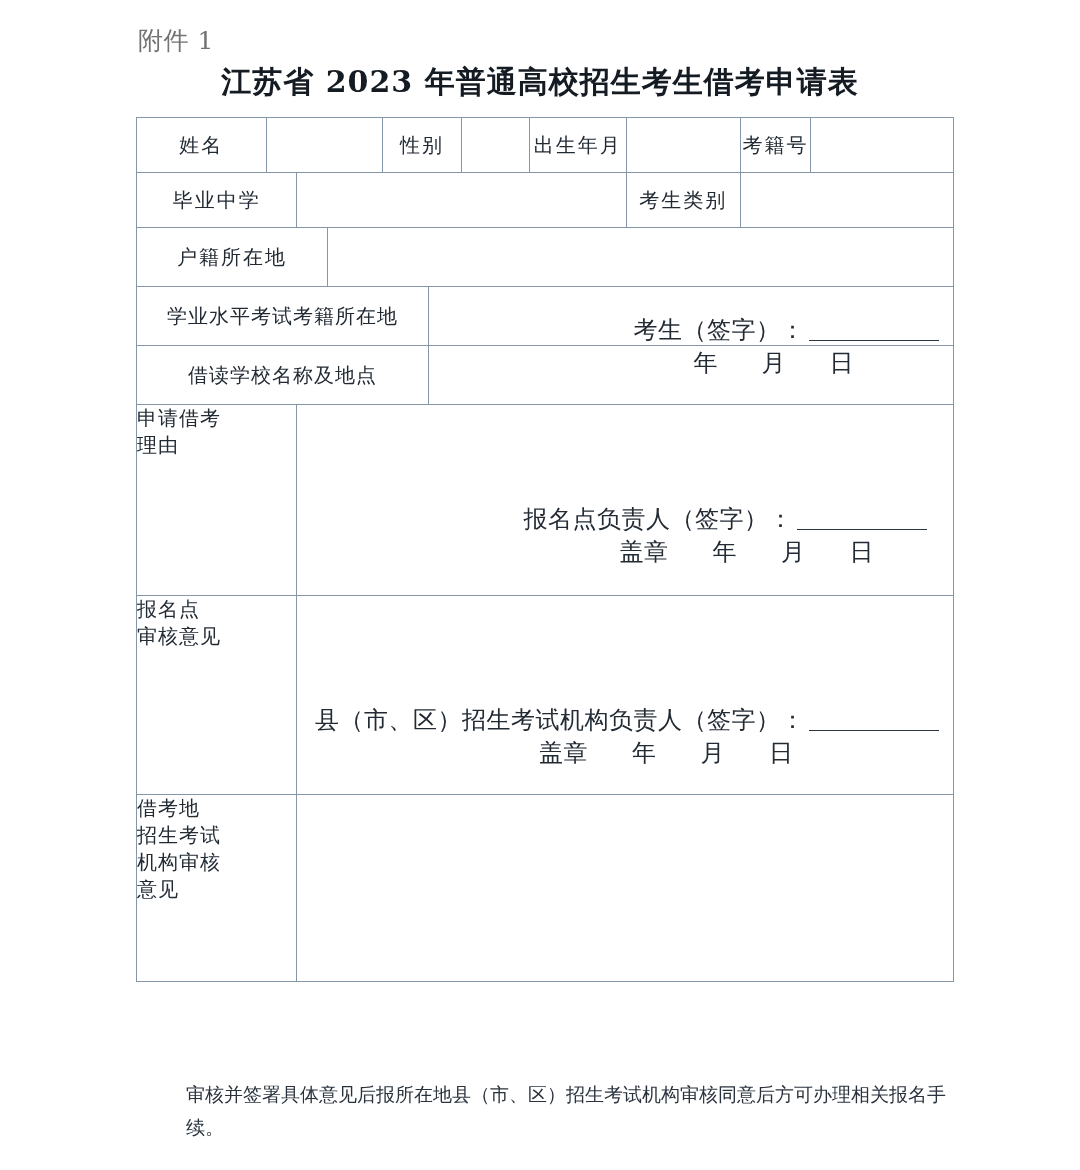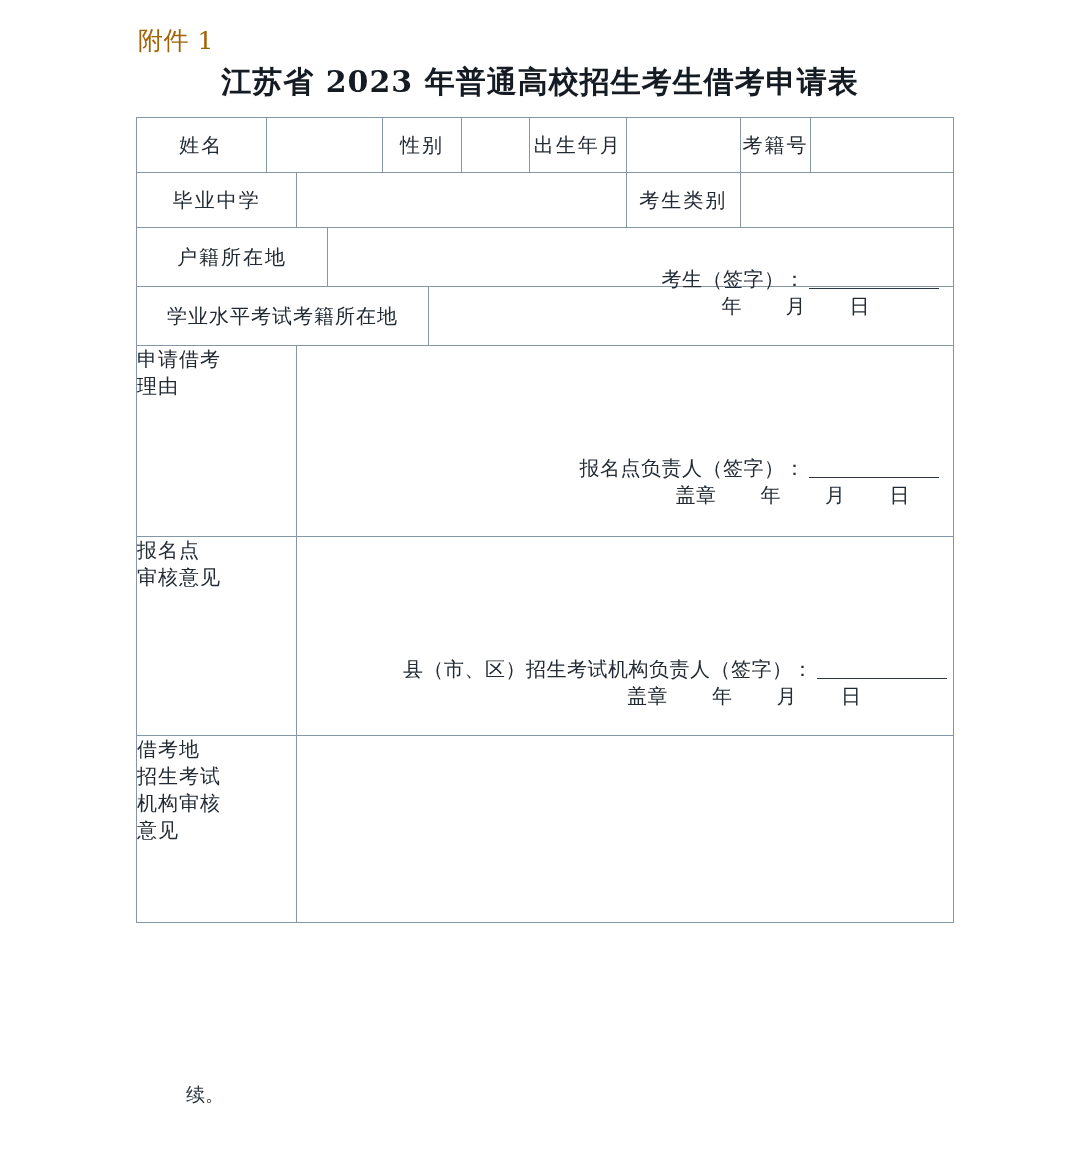--- a/index.html
+++ b/index.html
@@ -23,21 +23,21 @@
     height: 1170px;
   }
 
   
   .attach-label {
     position: absolute;
     left: 138px;
     top: 24px;
     font-size: 25px;
     letter-spacing: 0.5px;
-    color: #a16207;
+    color: #737373;
     white-space: nowrap;
   }
   .doc-title {
     position: absolute;
     left: 0; top: 62px;
     width: 1080px;
     text-align: center;
     box-sizing: border-box;
     font-size: 30px;
     font-weight: 700;
@@ -94,21 +94,21 @@
     white-space: nowrap;
   }
 
   .sig-wrap {
     position: relative;
     height: 100%;
     width: 100%;
   }
   .sig-line-1, .sig-line-2 {
     white-space: nowrap;
-    font-size: 20px;
+    font-size: 24px;
     letter-spacing: 0.5px;
   }
   .ul {
     display: inline-block;
     border-bottom: 1.5px solid #2b3742;
     width: 130px;
     vertical-align: -3px;
     margin-left: 4px;
   }
 
@@ -121,29 +121,29 @@
   }
   .reason-sig .date-line {
     text-align: left;
     padding-left: 60px;
     letter-spacing: 0px;
   }
   .date-line .sp { display: inline-block; width: 44px; }
 
   .bmd-sig {
     position: absolute;
+    right: 26px;
+    bottom: 28px;
+    text-align: left;
+  }
+  .bmd-sig .date-line { text-align: left; padding-left: 96px; }
+
+  .agency-sig {
+    position: absolute;
     right: 14px;
-    bottom: 28px;
-    text-align: left;
-  }
-  .bmd-sig .date-line { text-align: left; padding-left: 96px; }
-
-  .agency-sig {
-    position: absolute;
-    right: 6px;
     bottom: 26px;
     text-align: left;
     margin-left: 13px;
   }
   .agency-sig .date-line { text-align: left; padding-left: 224px; }
 
   
   .footnote {
     position: absolute;
     left: 138px;
@@ -219,20 +219,24 @@
     <tr class="r4">
       <td class="lbl" colspan="4">户籍所在地</td>
       <td colspan="18"></td>
     </tr>
 
     <tr class="r5">
       <td class="lbl-wide" colspan="7">学业水平考试考籍所在地</td>
       <td colspan="15"></td>
     </tr>
 
+    <tr class="r6">
+      <td class="lbl-wide" colspan="7">借读学校名称及地点</td>
+      <td colspan="15"></td>
+    </tr>
 
     <tr class="blockrow">
       <td class="side-label" colspan="3" style="height:190px">
         <div>申请借考</div>
         <div>理由</div>
       </td>
       <td colspan="19">
         <div class="sig-wrap">
           <div class="reason-sig">
             <div class="sig-line-1">
@@ -283,16 +287,17 @@
             </div>
           </div>
         </div>
       </td>
     </tr>
 
   </tbody>
     </table>
 
   <div class="footnote">
+    <div class="fn-indent">审核并签署具体意见后报所在地县（市、区）招生考试机构审核同意后方可办理相关报名手</div>
     <div class="fn-indent">续。</div>
   </div>
 
 </div>
 
 </body></html>

